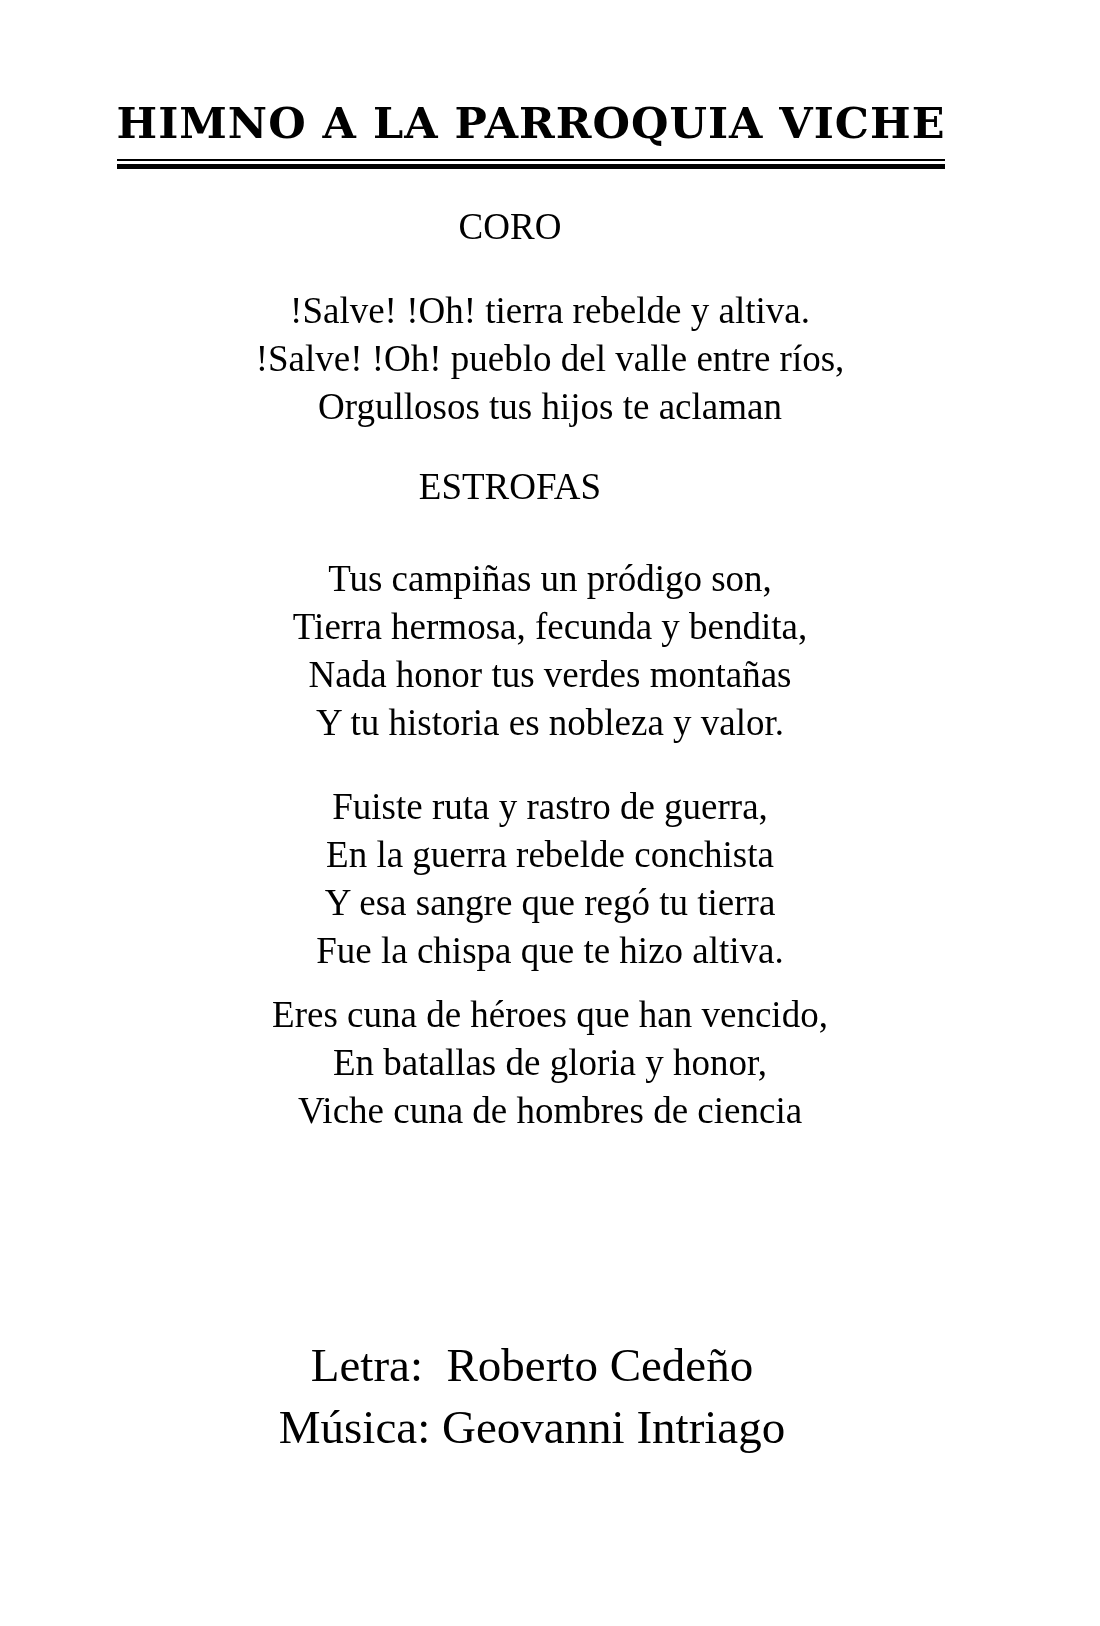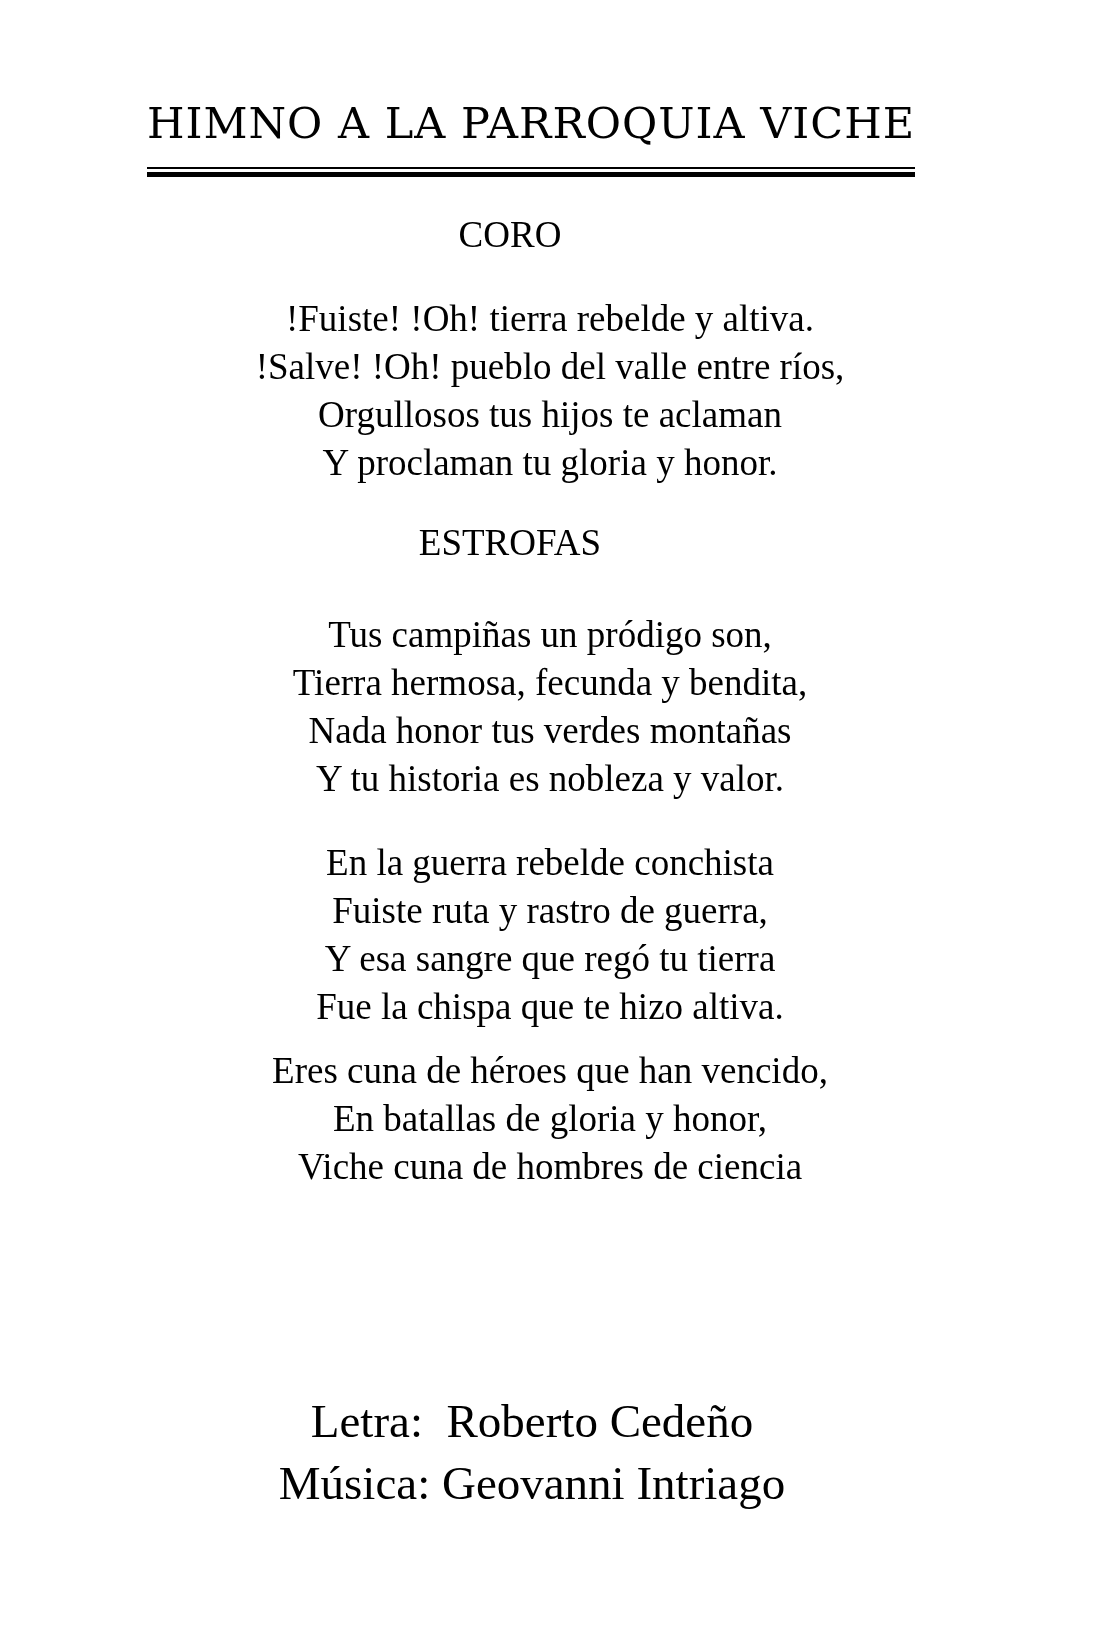--- a/index.html
+++ b/index.html
@@ -28,23 +28,23 @@
   }
   .title-outer {
     display: inline-block;
     border-bottom: 5px solid #000;
     padding-bottom: 3px;
     line-height: 0;
   }
   .title-inner {
     display: inline-block;
     border-bottom: 2px solid #000;
-    padding-bottom: 20px;
+    padding-bottom: 12px;
     font-family: "DejaVu Serif", serif;
-    font-weight: 400;
+    font-weight: 700;
     font-size: 43px;
     line-height: 47px;
     letter-spacing: 1px;
     text-transform: uppercase;
     white-space: nowrap;
   }
   .heading {
     font-size: 37px;
     line-height: 48px;
     transform: translateX(-40px);
@@ -81,38 +81,37 @@
 
 <div class="page">
 
   <div class="title-wrap">
     <span class="title-outer"><span class="title-inner">HIMNO A LA PARROQUIA VICHE</span></span>
   </div>
 
   <div class="heading heading-coro">CORO</div>
 
   <div class="stanza stanza-coro">
-    <p>!Fuiste! !Oh! tierra rebelde y altiva.</p>
+    <p>!Salve! !Oh! tierra rebelde y altiva.</p>
     <p>!Salve! !Oh! pueblo del valle entre ríos,</p>
     <p>Orgullosos tus hijos te aclaman</p>
-    <p>Y proclaman tu gloria y honor.</p>
   </div>
 
   <div class="heading heading-estrofas">ESTROFAS</div>
 
   <div class="stanza stanza-1">
     <p>Tus campiñas un pródigo son,</p>
     <p>Tierra hermosa, fecunda y bendita,</p>
     <p>Nada honor tus verdes montañas</p>
     <p>Y tu historia es nobleza y valor.</p>
   </div>
 
   <div class="stanza stanza-2">
+    <p>Fuiste ruta y rastro de guerra,</p>
     <p>En la guerra rebelde conchista</p>
-    <p>Fuiste ruta y rastro de guerra,</p>
     <p>Y esa sangre que regó tu tierra</p>
     <p>Fue la chispa que te hizo altiva.</p>
   </div>
 
   <div class="stanza stanza-3">
     <p>Eres cuna de héroes que han vencido,</p>
     <p>En batallas de gloria y honor,</p>
     <p>Viche cuna de hombres de ciencia</p>
   </div>
 

